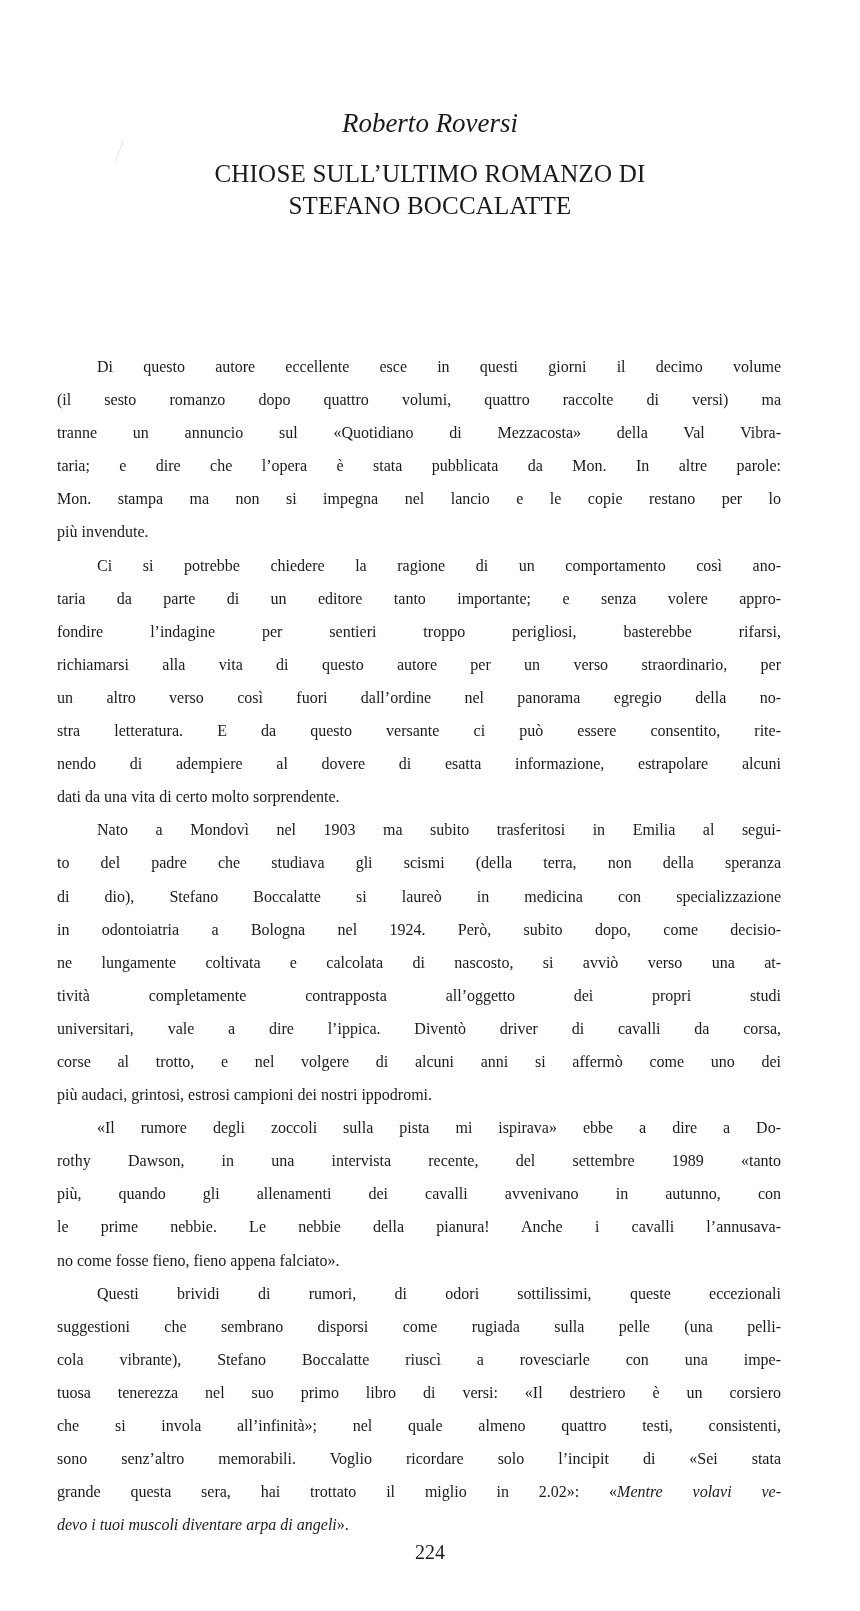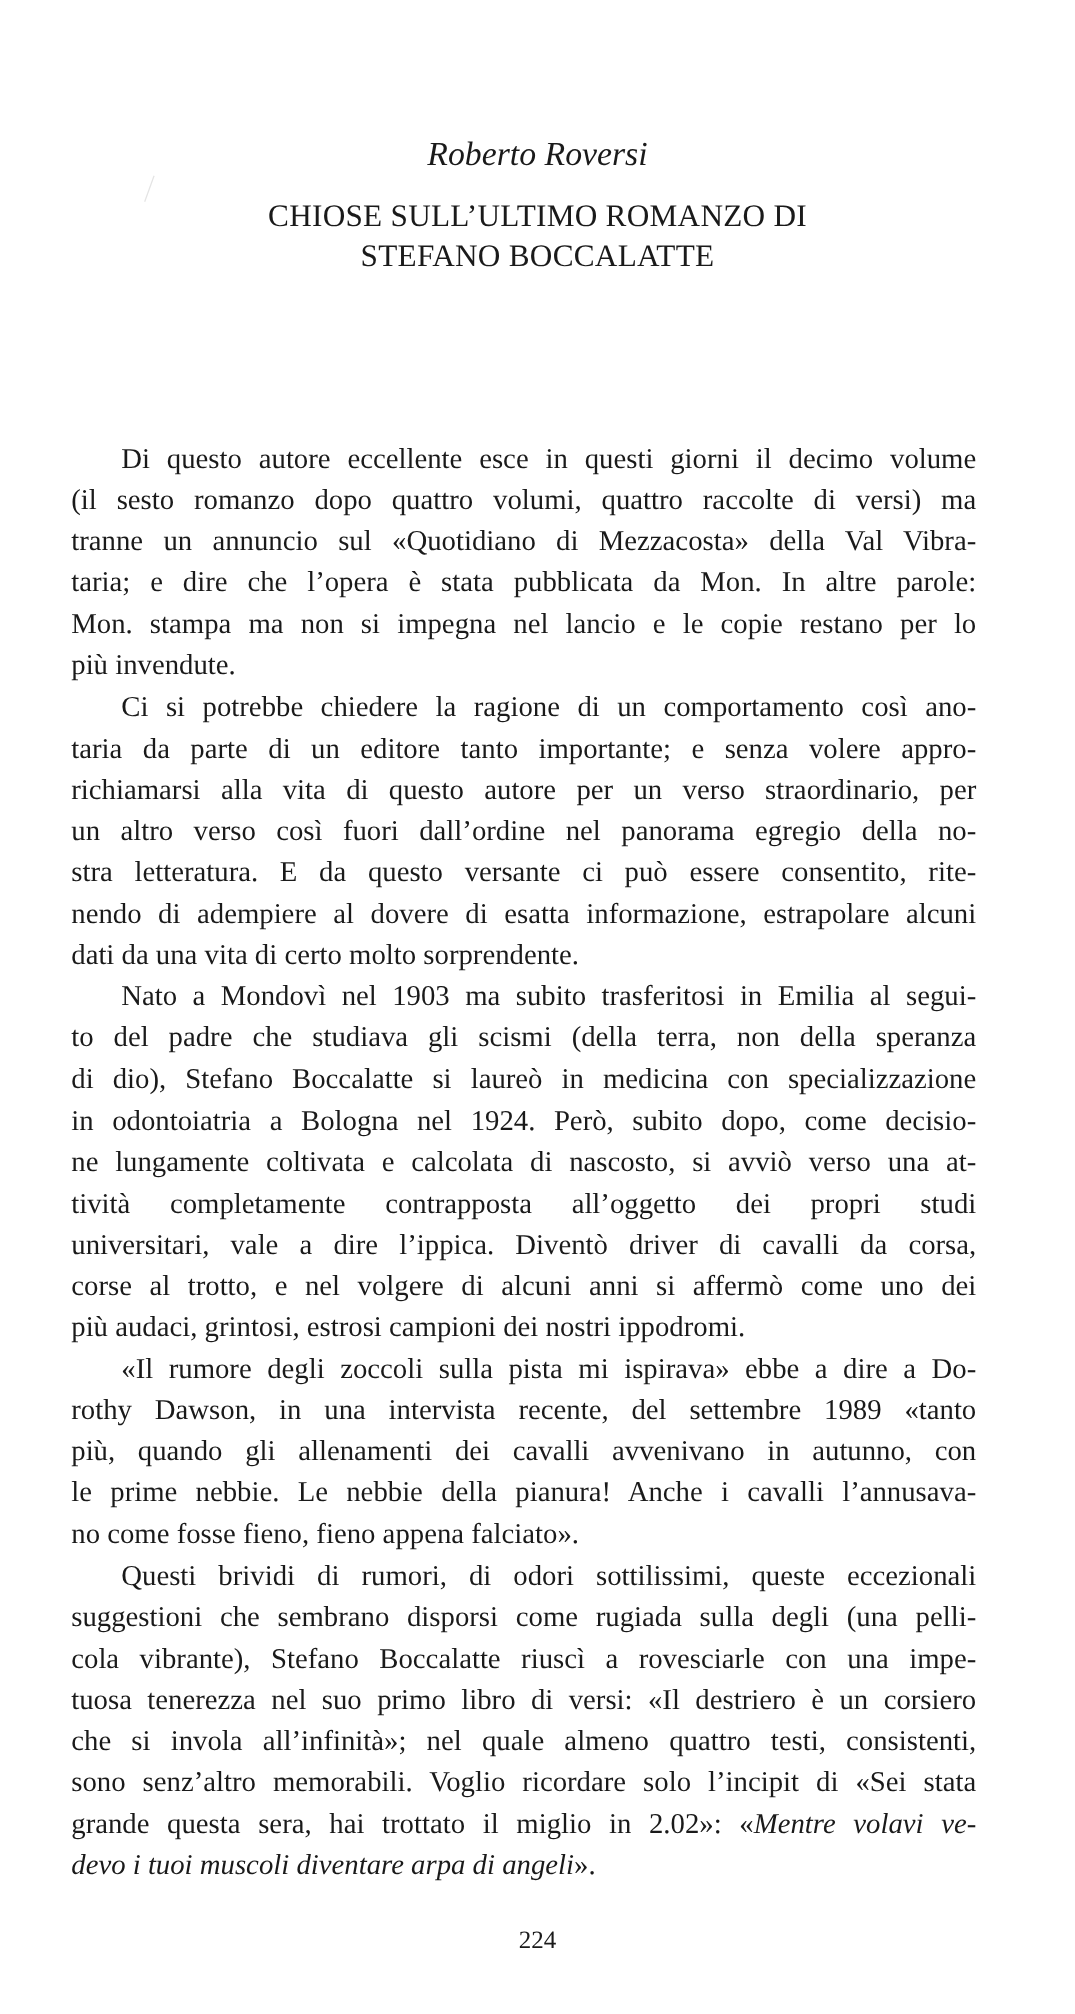--- a/index.html
+++ b/index.html
@@ -15,21 +15,21 @@
   }
   .title {
     position: absolute; left: 0; width: 860px; top: 158px;
     text-align: center; font-size: 25px; line-height: 32px; letter-spacing: 0.2px;
   }
   .title span { display: block; }
   .body {
     position: absolute; left: 57px; top: 350px; width: 724px;
   }
   .body p {
-    margin: 0; font-size: 23px; line-height: 33.1px;
+    margin: 0; font-size: 16px; line-height: 33.1px;
     text-align: justify; text-indent: 40px; hyphens: manual;
   }
   .body .line { display: block; text-align: justify; text-align-last: justify; white-space: nowrap; }
   .body .line.last { text-align-last: left; }
   .body .line.first { padding-left: 40px; }
   .it { font-style: italic; }
   .pagenum {
     position: absolute; left: 0; width: 860px; top: 1540px;
     text-align: center; font-size: 20px; line-height: 24px;
   }
@@ -56,20 +56,21 @@
         <span class="line first" style="white-space: nowrap; display: block; word-spacing: 0px;">Di questo autore eccellente esce in questi giorni il decimo volume</span>
         <span class="line" style="white-space: nowrap; display: block; word-spacing: 0px;">(il sesto romanzo dopo quattro volumi, quattro raccolte di versi) ma</span>
         <span class="line" style="white-space: nowrap; display: block; word-spacing: 0px;">tranne un annuncio sul «Quotidiano di Mezzacosta» della Val Vibra-</span>
         <span class="line" style="white-space: nowrap; display: block; word-spacing: 0px;">taria; e dire che l’opera è stata pubblicata da Mon. In altre parole:</span>
         <span class="line" style="white-space: nowrap; display: block; word-spacing: 0px;">Mon. stampa ma non si impegna nel lancio e le copie restano per lo</span>
         <span class="line last" style="white-space: nowrap; display: block;">più invendute.</span>
       </p>
       <p style="text-indent: 0px;">
         <span class="line first" style="white-space: nowrap; display: block; word-spacing: 0px;">Ci si potrebbe chiedere la ragione di un comportamento così ano-</span>
         <span class="line" style="white-space: nowrap; display: block; word-spacing: 0px;">taria da parte di un editore tanto importante; e senza volere appro-</span>
+        <span class="line" style="white-space: nowrap; display: block; word-spacing: 0px;">fondire l’indagine per sentieri troppo perigliosi, basterebbe rifarsi,</span>
         <span class="line" style="white-space: nowrap; display: block; word-spacing: 0px;">richiamarsi alla vita di questo autore per un verso straordinario, per</span>
         <span class="line" style="white-space: nowrap; display: block; word-spacing: 0px;">un altro verso così fuori dall’ordine nel panorama egregio della no-</span>
         <span class="line" style="white-space: nowrap; display: block; word-spacing: 0px;">stra letteratura. E da questo versante ci può essere consentito, rite-</span>
         <span class="line" style="white-space: nowrap; display: block; word-spacing: 0px;">nendo di adempiere al dovere di esatta informazione, estrapolare alcuni</span>
         <span class="line last" style="white-space: nowrap; display: block;">dati da una vita di certo molto sorprendente.</span>
       </p>
       <p style="text-indent: 0px;">
         <span class="line first" style="white-space: nowrap; display: block; word-spacing: 0px;">Nato a Mondovì nel 1903 ma subito trasferitosi in Emilia al segui-</span>
         <span class="line" style="white-space: nowrap; display: block; word-spacing: 0px;">to del padre che studiava gli scismi (della terra, non della speranza</span>
         <span class="line" style="white-space: nowrap; display: block; word-spacing: 0px;">di dio), Stefano Boccalatte si laureò in medicina con specializzazione</span>
@@ -82,21 +83,21 @@
       </p>
       <p style="text-indent: 0px;">
         <span class="line first" style="white-space: nowrap; display: block; word-spacing: 0px;">«Il rumore degli zoccoli sulla pista mi ispirava» ebbe a dire a Do-</span>
         <span class="line" style="white-space: nowrap; display: block; word-spacing: 0px;">rothy Dawson, in una intervista recente, del settembre 1989 «tanto</span>
         <span class="line" style="white-space: nowrap; display: block; word-spacing: 0px;">più, quando gli allenamenti dei cavalli avvenivano in autunno, con</span>
         <span class="line" style="white-space: nowrap; display: block; word-spacing: 0px;">le prime nebbie. Le nebbie della pianura! Anche i cavalli l’annusava-</span>
         <span class="line last" style="white-space: nowrap; display: block;">no come fosse fieno, fieno appena falciato».</span>
       </p>
       <p style="text-indent: 0px;">
         <span class="line first" style="white-space: nowrap; display: block; word-spacing: 0px;">Questi brividi di rumori, di odori sottilissimi, queste eccezionali</span>
-        <span class="line" style="white-space: nowrap; display: block; word-spacing: 0px;">suggestioni che sembrano disporsi come rugiada sulla degli (una pelli-</span>
+        <span class="line" style="white-space: nowrap; display: block; word-spacing: 0px;">suggestioni che sembrano disporsi come rugiada sulla pelle (una pelli-</span>
         <span class="line" style="white-space: nowrap; display: block; word-spacing: 0px;">cola vibrante), Stefano Boccalatte riuscì a rovesciarle con una impe-</span>
         <span class="line" style="white-space: nowrap; display: block; word-spacing: 0px;">tuosa tenerezza nel suo primo libro di versi: «Il destriero è un corsiero</span>
         <span class="line" style="white-space: nowrap; display: block; word-spacing: 0px;">che si invola all’infinità»; nel quale almeno quattro testi, consistenti,</span>
         <span class="line" style="white-space: nowrap; display: block; word-spacing: 0px;">sono senz’altro memorabili. Voglio ricordare solo l’incipit di «Sei stata</span>
         <span class="line" style="white-space: nowrap; display: block; word-spacing: 0px;">grande questa sera, hai trottato il miglio in 2.02»: «<span class="it">Mentre volavi ve-</span></span>
         <span class="line last" style="white-space: nowrap; display: block;"><span class="it">devo i tuoi muscoli diventare arpa di angeli</span>».</span>
       </p>
     </div>
 
   <div class="pagenum">224</div>

